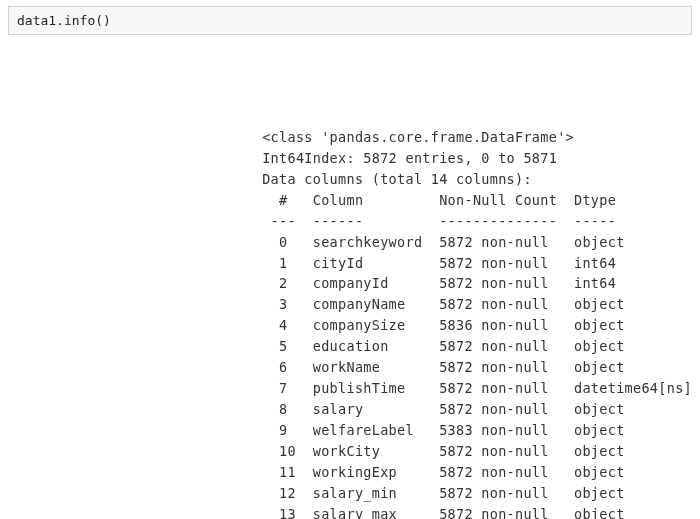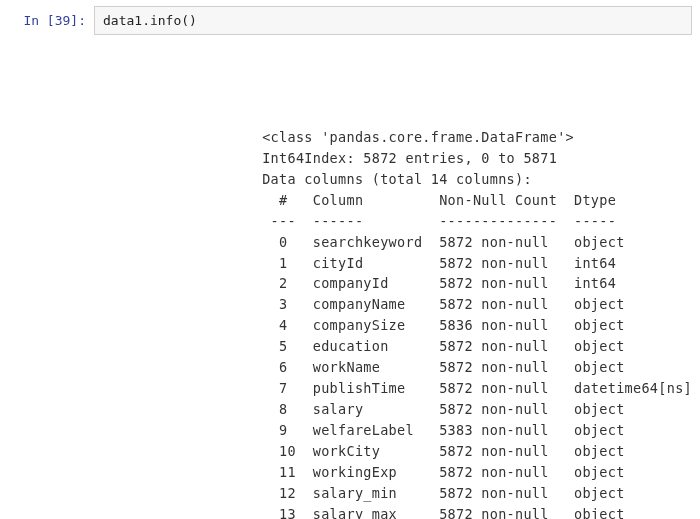--- a/index.html
+++ b/index.html
@@ -58,23 +58,20 @@
     color: #333;
     white-space: pre;
     padding-top: 4px;
     letter-spacing: 0.3px;
   }
 </style>
 </head>
 <body>
 
 <div class="cell">
-  <div class="prompt-col">
-    <span class="in-label">In </span><span class="in-num">[39]:</span>
-  </div>
   <div class="code-area"><span class="member">data1.info()</span></div>
 </div>
 
 <div class="output-cell">
   <div class="output-prompt"></div>
   <div class="output-area" id="output-area">&lt;class 'pandas.core.frame.DataFrame'&gt;
 Int64Index: 5872 entries, 0 to 5871
 Data columns (total 14 columns):
   #   Column         Non-Null Count  Dtype
  ---  ------         --------------  -----

